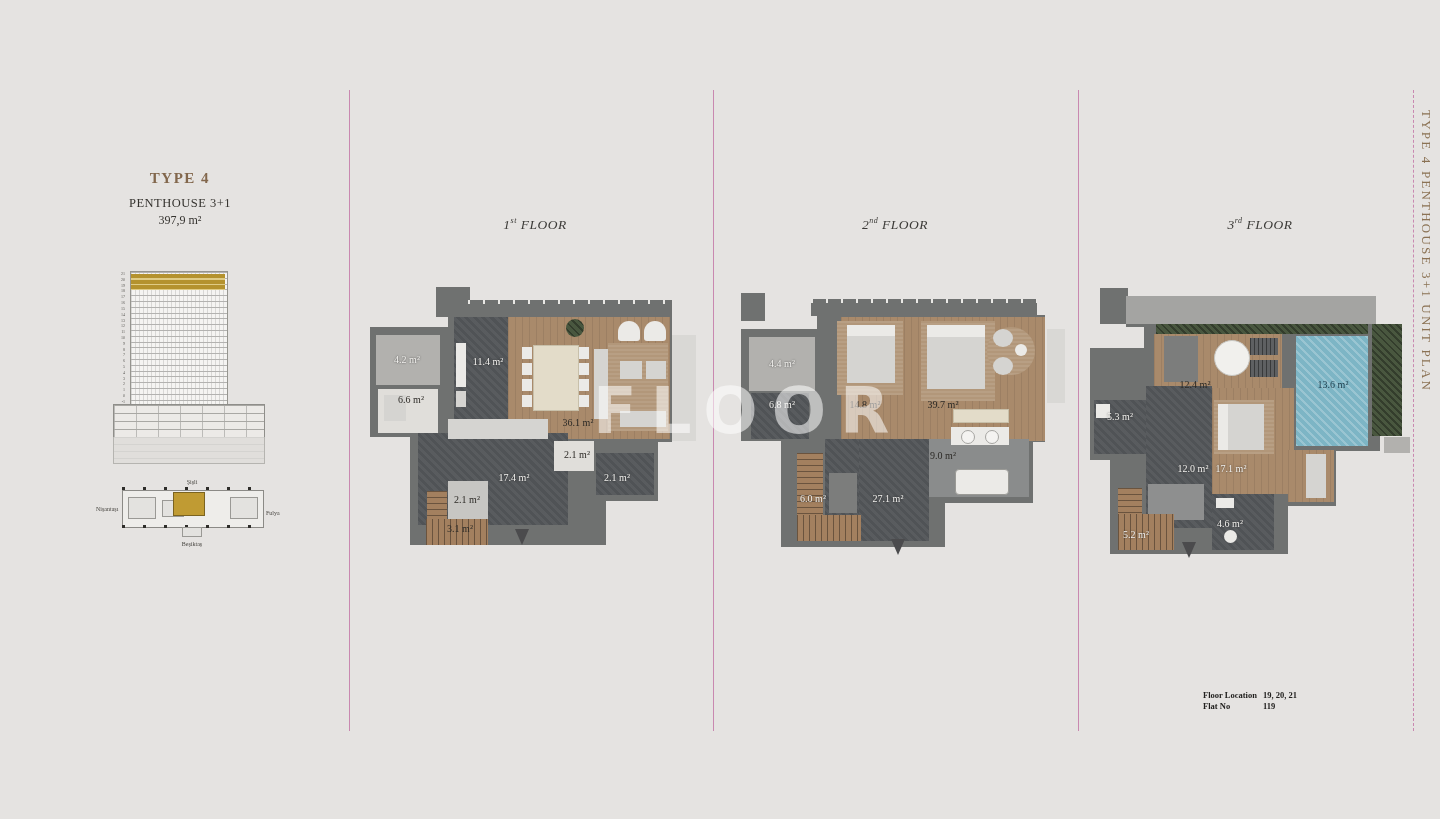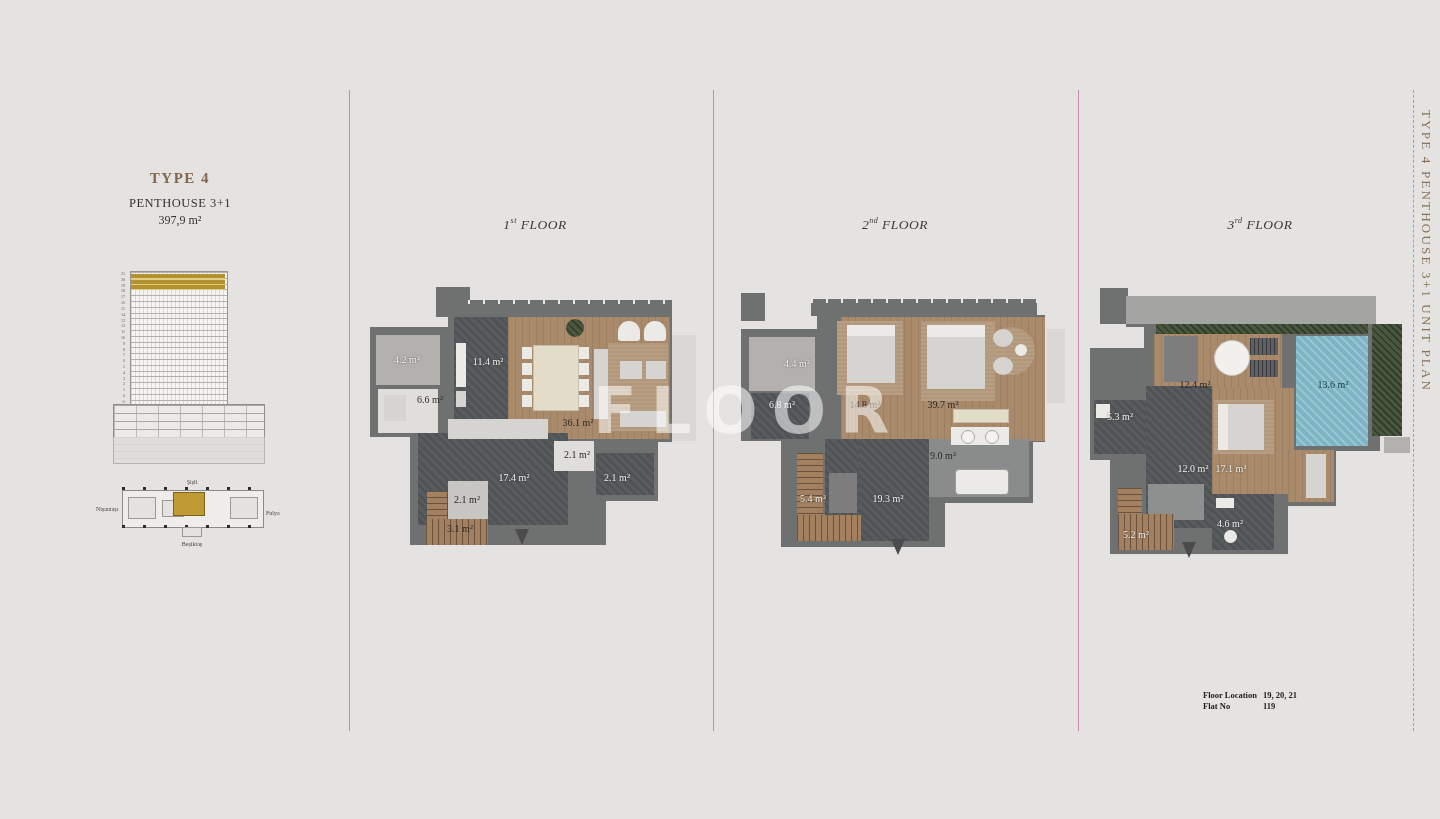--- a/index.html
+++ b/index.html
@@ -208,21 +208,21 @@
   <div class="furn-w" style="left:248px;top:34px;width:22px;height:20px;border-radius:11px 11px 3px 3px"></div>
   <div class="furn-w" style="left:274px;top:34px;width:22px;height:20px;border-radius:11px 11px 3px 3px"></div>
   <div class="furn" style="left:250px;top:74px;width:22px;height:18px"></div>
   <div class="furn" style="left:276px;top:74px;width:20px;height:18px"></div>
   <div class="furn" style="left:250px;top:124px;width:46px;height:16px"></div>
   <div class="green circ" style="left:196px;top:32px;width:18px;height:18px"></div>
   <div class="entry-arrow" style="left:145px;top:242px"></div>
 
   <span class="arealbl lbl-w" style="left:37px;top:72px">4.2 m²</span>
   <span class="arealbl lbl-w" style="left:118px;top:74px">11.4 m²</span>
-  <span class="arealbl lbl-d" style="left:60px;top:112px">6.6 m²</span>
+  <span class="arealbl lbl-d" style="left:41px;top:112px">6.6 m²</span>
   <span class="arealbl lbl-d" style="left:208px;top:135px">36.1 m²</span>
   <span class="arealbl lbl-d" style="left:207px;top:167px">2.1 m²</span>
   <span class="arealbl lbl-w" style="left:144px;top:190px">17.4 m²</span>
   <span class="arealbl lbl-w" style="left:247px;top:190px">2.1 m²</span>
   <span class="arealbl lbl-d" style="left:97px;top:212px">2.1 m²</span>
   <span class="arealbl lbl-d" style="left:90px;top:241px">3.1 m²</span>
 </div>
 
 <div class="plan" style="left:725px;top:287px;width:340px;height:268px">
   <div class="slab" style="left:16px;top:6px;width:24px;height:28px"></div>
@@ -256,27 +256,27 @@
   <div class="rug circ" style="left:262px;top:40px;width:48px;height:48px"></div>
   <div class="furn circ" style="left:268px;top:42px;width:20px;height:18px"></div>
   <div class="furn circ" style="left:268px;top:70px;width:20px;height:18px"></div>
   <div class="furn-w circ" style="left:290px;top:57px;width:12px;height:12px"></div>
   <div class="cream" style="left:228px;top:122px;width:54px;height:12px"></div>
   <div class="furn-w" style="left:226px;top:140px;width:58px;height:18px"></div>
   <div class="circ" style="position:absolute;left:236px;top:143px;width:12px;height:12px;border:1px solid #a6a5a2;background:#f4f3f1"></div>
   <div class="circ" style="position:absolute;left:260px;top:143px;width:12px;height:12px;border:1px solid #a6a5a2;background:#f4f3f1"></div>
   <div class="entry-arrow" style="left:166px;top:252px"></div>
 
-  <span class="arealbl lbl-w" style="left:72px;top:76px">4.4 m²</span>
+  <span class="arealbl lbl-w" style="left:57px;top:76px">4.4 m²</span>
   <span class="arealbl lbl-w" style="left:57px;top:117px">6.8 m²</span>
   <span class="arealbl lbl-d" style="left:140px;top:117px">14.8 m²</span>
   <span class="arealbl lbl-d" style="left:218px;top:117px">39.7 m²</span>
   <span class="arealbl lbl-d" style="left:218px;top:168px">9.0 m²</span>
-  <span class="arealbl lbl-w" style="left:88px;top:211px">5.4 m²</span>
-  <span class="arealbl lbl-w" style="left:163px;top:211px">19.3 m²</span>
+  <span class="arealbl lbl-w" style="left:88px;top:211px">6.0 m²</span>
+  <span class="arealbl lbl-w" style="left:163px;top:211px">27.1 m²</span>
 </div>
 
 <div class="plan" style="left:1090px;top:288px;width:325px;height:277px">
   <div class="slab" style="left:10px;top:0;width:28px;height:36px"></div>
   <div class="slab-light" style="left:36px;top:8px;width:250px;height:28px;border-bottom:3px solid #6f7170"></div>
   <div class="slab" style="left:54px;top:36px;width:236px;height:127px"></div>
   <div class="slab" style="left:0;top:60px;width:62px;height:112px"></div>
   <div class="slab" style="left:20px;top:160px;width:178px;height:106px"></div>
   <div class="slab" style="left:196px;top:160px;width:50px;height:58px"></div>
 

